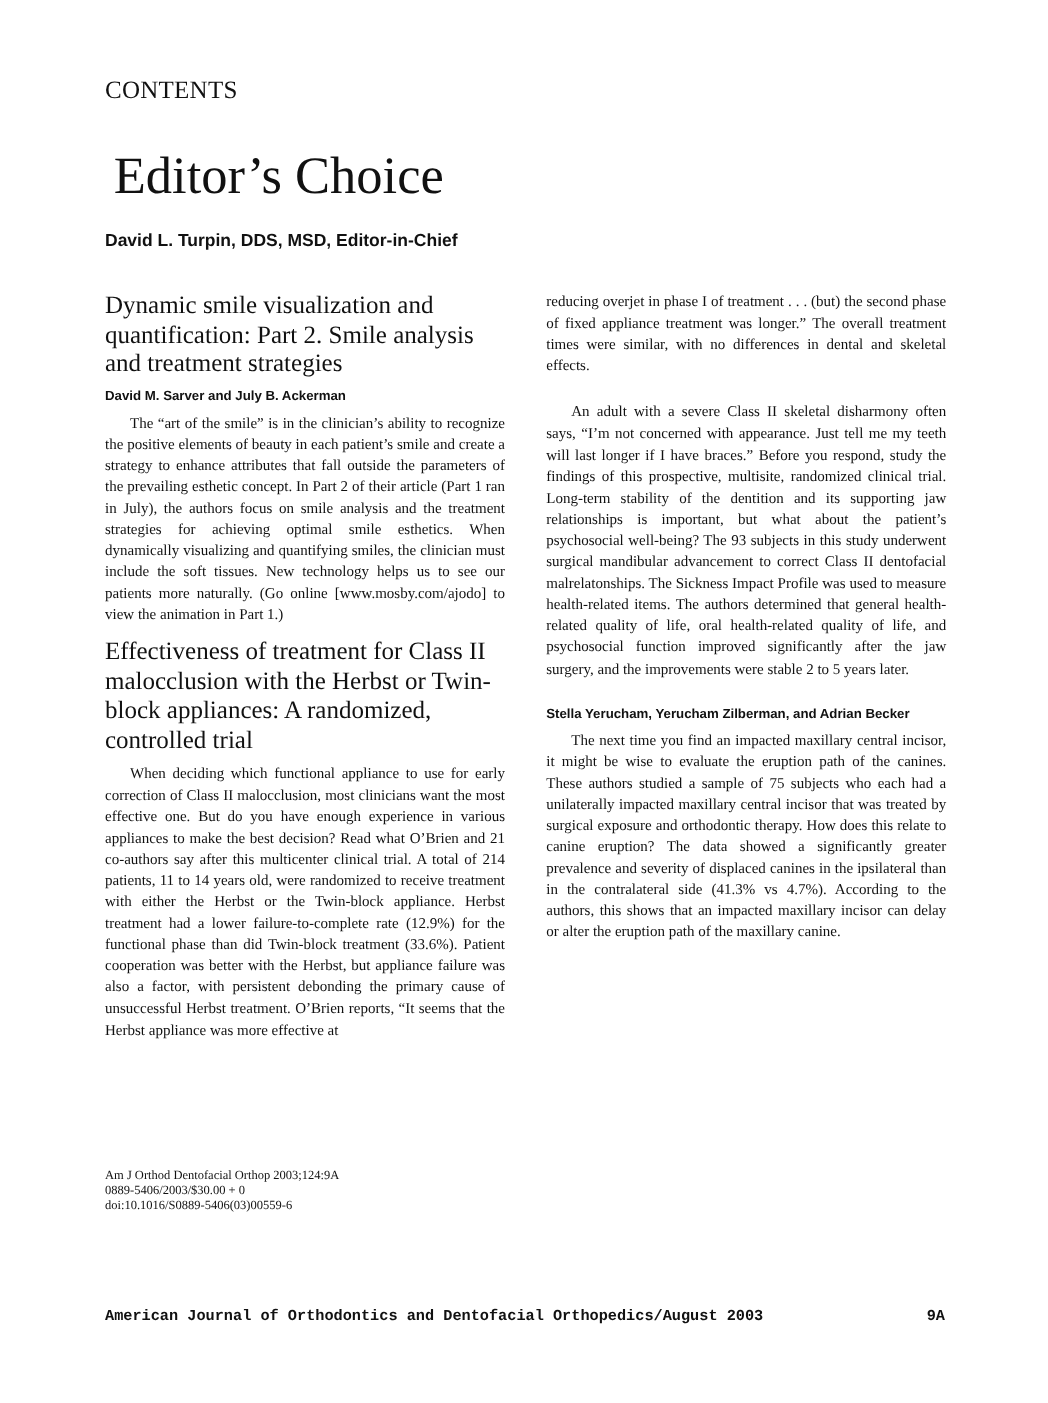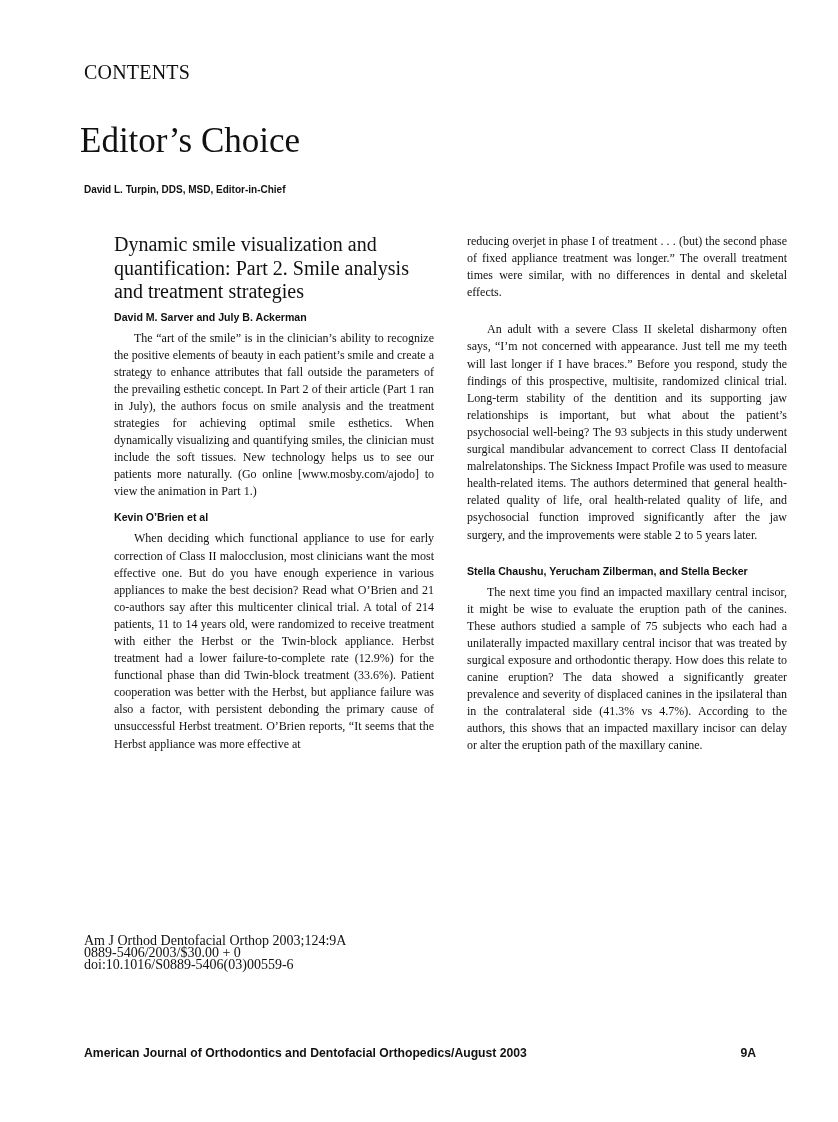--- a/index.html
+++ b/index.html
@@ -2,81 +2,81 @@
 <html><head>
 <meta charset="utf-8">
 <style>
   html, body { margin: 0; padding: 0; background: #ffffff; }
   body {
     width: 838px; height: 1122px; position: relative; overflow: hidden;
     color: #111; font-family: "Liberation Serif", "DejaVu Serif", serif;
   }
   .abs { position: absolute; }
   .section-label { left: 84px; top: 61px; font-size: 20px; letter-spacing: 0.2px; }
-  .page-title { left: 80px; top: 121px; font-size: 35px; line-height: 40px; }
-  .editor { left: 84px; top: 184px; font-family: "Liberation Sans", "DejaVu Sans", sans-serif; font-weight: bold; font-size: 10px; }
+  .page-title { left: 91px; top: 121px; font-size: 42px; line-height: 40px; }
+  .editor { left: 84px; top: 184px; font-family: "Liberation Sans", "DejaVu Sans", sans-serif; font-weight: bold; font-size: 14px; }
 
-  .col { position: absolute; width: 320px; margin-left: 30px; }
+  .col { position: absolute; width: 320px; }
   .col.left { left: 84px; top: 233px; }
   .col.right { left: 437px; top: 233px; }
 
   .art-title { font-size: 20px; line-height: 23.5px; margin: 0 0 6px 0; font-weight: normal; }
   .art-authors {
     font-family: "Liberation Sans", "DejaVu Sans", sans-serif; font-weight: bold;
     font-size: 10.6px; line-height: 15px; margin: 0 0 5px 0;
   }
   .art-body {
     font-size: 12px; line-height: 17.1px; text-align: justify; margin: 0;
     hyphens: manual;
   }
   .indent { text-indent: 20px; }
   .gap-after { margin-bottom: 10px; }
   .gap-after-lg { margin-bottom: 20px; }
 
-  .footnote { left: 84px; top: 935px; width: 320px; font-size: 14px; line-height: 12px; }
+  .footnote { left: 84px; top: 935px; width: 320px; font-size: 10px; line-height: 12px; }
   .footnote div { white-space: nowrap; }
 
   .footer {
     left: 84px; top: 1046px; width: 672px;
-    font-family: Liberation Sans, sans-serif; font-weight: bold; font-size: 12.2px;
+    font-family: Liberation Mono, monospace; font-weight: bold; font-size: 12.2px;
     display: flex; justify-content: space-between; gap: 24px;
   }
 </style>
 </head>
 <body>
 
 <div class="abs section-label">CONTENTS</div>
 <div class="abs page-title">Editor’s Choice</div>
 <div class="abs editor">David L. Turpin, DDS, MSD, Editor-in-Chief</div>
 
 <div class="col left">
   <div>
     <h2 class="art-title">Dynamic smile visualization and quantification: Part 2. Smile analysis and treatment strategies</h2>
     <p class="art-authors">David M. Sarver and July B. Ackerman</p>
     <p class="art-body indent gap-after">The “art of the smile” is in the clinician’s ability to recognize the positive elements of beauty in each patient’s smile and create a strategy to enhance attributes that fall outside the parameters of the prevailing esthetic concept. In Part 2 of their article (Part 1 ran in July), the authors focus on smile analysis and the treatment strategies for achieving optimal smile esthetics. When dynamically visualiz­ing and quantifying smiles, the clinician must in­clude the soft tissues. New technology helps us to see our patients more naturally. (Go online [www.mosby.com/ajodo] to view the animation in Part 1.)</p>
   </div>
   <div>
-    <p class="art-authors">Kevin O’Brien et al</p>
+    <h2 class="art-title">Effectiveness of treatment for Class II malocclusion with the Herbst or Twin-block appliances: A randomized, controlled trial</h2>
     <p class="art-body indent">When deciding which functional appliance to use for early correction of Class II malocclusion, most clinicians want the most effective one. But do you have enough experience in various appliances to make the best decision? Read what O’Brien and 21 co-authors say after this multicenter clinical trial. A total of 214 patients, 11 to 14 years old, were randomized to receive treatment with either the Herbst or the Twin-block appliance. Herbst treatment had a lower failure-to-complete rate (12.9%) for the functional phase than did Twin-block treatment (33.6%). Patient cooperation was better with the Herbst, but appliance failure was also a factor, with persistent debonding the primary cause of unsuccessful Herbst treatment. O’Brien reports, “It seems that the Herbst appliance was more effective at</p>
   </div>
 </div>
 
 <div class="abs footnote">
   <div>Am J Orthod Dentofacial Orthop 2003;124:9A</div>
   <div>0889-5406/2003/$30.00 + 0</div>
   <div>doi:10.1016/S0889-5406(03)00559-6</div>
 </div>
 
 <div class="col right">
   <p class="art-body gap-after-lg">reducing overjet in phase I of treatment . . . (but) the second phase of fixed appliance treatment was longer.” The overall treatment times were similar, with no differences in dental and skeletal effects.</p>
   <div>
     <p class="art-body indent gap-after-lg">An adult with a severe Class II skeletal dishar­mony often says, “I’m not concerned with appear­ance. Just tell me my teeth will last longer if I have braces.” Before you respond, study the findings of this prospective, multisite, randomized clinical trial. Long-term stability of the dentition and its support­ing jaw relationships is important, but what about the patient’s psychosocial well-being? The 93 subjects in this study underwent surgical mandibular advance­ment to correct Class II dentofacial malrelatonships. The Sickness Impact Profile was used to measure health-related items. The authors determined that general health-related quality of life, oral health-related quality of life, and psychosocial function improved significantly after the jaw surgery, and the improvements were stable 2 to 5 years later.</p>
   </div>
   <div>
-    <p class="art-authors">Stella Chaushu, Yerucham Zilberman, and Stella Becker</p>
+    <p class="art-authors">Stella Yerucham, Yerucham Zilberman, and Adrian Becker</p>
     <p class="art-body indent">The next time you find an impacted maxillary central incisor, it might be wise to evaluate the eruption path of the canines. These authors studied a sample of 75 subjects who each had a unilaterally impacted maxillary central incisor that was treated by surgical exposure and orth­odontic therapy. How does this relate to canine eruption? The data showed a significantly greater prevalence and severity of displaced canines in the ipsilateral than in the contralateral side (41.3% vs 4.7%). According to the authors, this shows that an impacted maxillary incisor can delay or alter the eruption path of the maxillary canine.</p>
   </div>
 </div>
 
 <div class="abs footer">
   <span>American Journal of Orthodontics and Dentofacial Orthopedics/August 2003</span>
   <span>9A</span>
 </div>
 
 </body></html>

